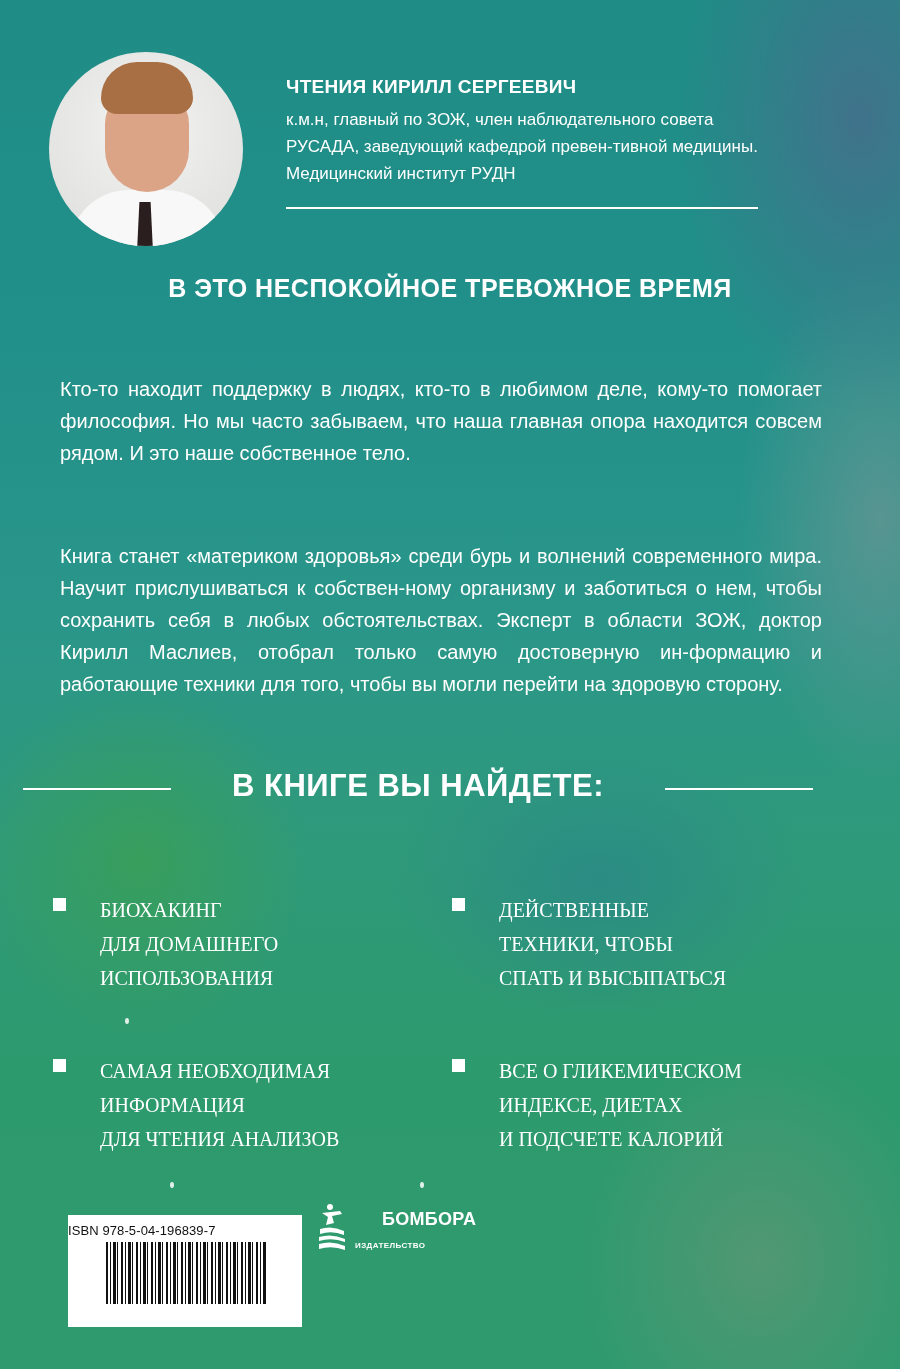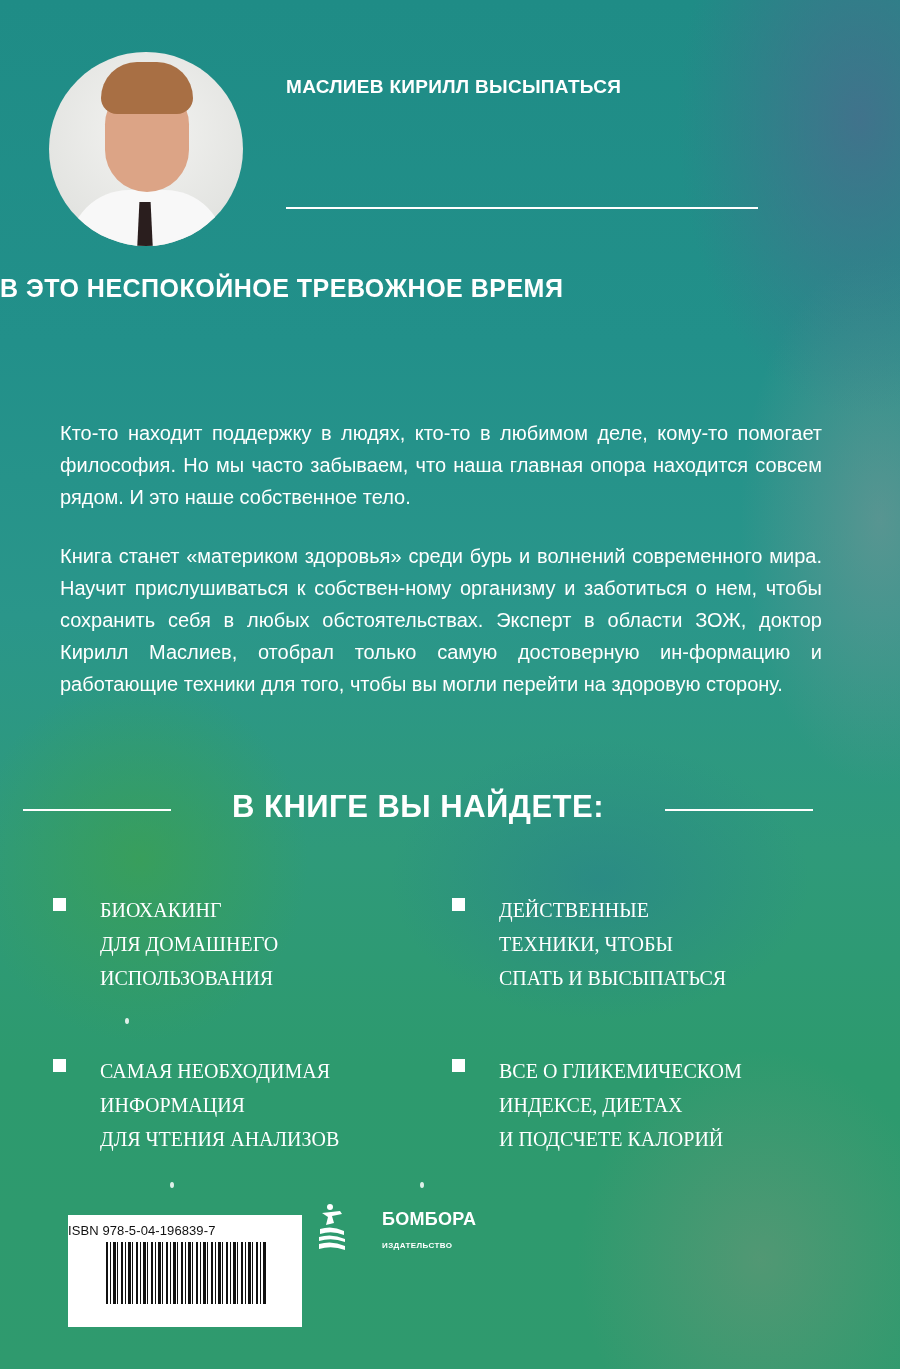--- a/index.html
+++ b/index.html
@@ -44,31 +44,31 @@
     font-weight: bold; font-size: 19px; letter-spacing: 0.3px;
   }
   .author-bio {
     position: absolute; left: 286px; top: 106px; width: 490px;
     font-size: 17px; line-height: 27px;
   }
   .author-rule {
     position: absolute; left: 286px; top: 207px; width: 472px; height: 2px; background: #ffffff;
   }
   .headline {
-    position: absolute; left: 0; top: 268px; width: 900px; 
+    position: absolute; left: 0; top: 268px; width: 900px; text-align: center;
     font-weight: bold; font-size: 25px; line-height: 40px; letter-spacing: 0.5px;
   }
   .para {
     position: absolute; left: 60px; width: 762px;
     font-size: 20px; line-height: 32px; text-align: justify;
   }
-  .para1 { top: 373px; margin-top: 44px; }
+  .para1 { top: 373px; }
   .para2 { top: 529px; margin-top: 11px; }
   .section-title-row {
-    position: absolute; left: 0; top: 789px; width: 900px; height: 40px;
+    position: absolute; left: 0; top: 768px; width: 900px; height: 40px;
   }
   .section-rule-left {
     position: absolute; left: 23px; top: 20px; width: 148px; height: 2px; background: #fff;
   }
   .section-rule-right {
     position: absolute; left: 665px; top: 20px; width: 148px; height: 2px; background: #fff;
   }
   .section-title {
     position: absolute; left: 0; top: 0; width: 836px; text-align: center;
     font-weight: bold; font-size: 31px; letter-spacing: 0.5px;
@@ -111,40 +111,41 @@
   .publisher-logo {
     position: absolute; left: 318px; top: 1203px; width: 150px; height: 60px;
   }
   .publisher-mark {
     position: absolute; left: 0; top: 0; width: 28px; height: 50px;
   }
   .publisher-name {
     position: absolute; left: 36px; top: 6px; font-weight: bold; font-size: 18px; letter-spacing: 0.3px; margin-left: 28px;
   }
   .publisher-sub {
-    position: absolute; left: 37px; top: 38px; font-weight: bold; font-size: 8px; letter-spacing: 0.4px; margin-left: 27px;
+    position: absolute; left: 37px; top: 38px; font-weight: bold; font-size: 8px; letter-spacing: 0.4px;
   }
   .publisher-blurb {
     position: absolute; left: 318px; top: 1276px; width: 420px;
     font-size: 11px; line-height: 16px; opacity: 0.95;
   }
 </style>
 </head>
 <body>
 
 <div class="cover">
 
   <div class="author-photo">
     <div class="shirt"></div>
     <div class="tie"></div>
     <div class="face"></div>
     <div class="hair"></div>
   </div>
 
-  <div class="author-name">МАСЛИЕВ КИРИЛЛ ВЫСЫПАТЬСЯ</div>
+  <div class="author-name">ЧТЕНИЯ КИРИЛЛ СЕРГЕЕВИЧ</div>
+  <div class="author-bio">к.м.н, главный по ЗОЖ, член наблюдательного совета РУСАДА, заведующий кафедрой превен-тивной медицины. Медицинский институт РУДН</div>
   <div class="author-rule"></div>
 
   <div class="headline">
     <div>В ЭТО НЕСПОКОЙНОЕ ТРЕВОЖНОЕ ВРЕМЯ</div>
   </div>
 
   <div class="para para1">Кто-то находит поддержку в людях, кто-то в любимом деле, кому-то помогает философия. Но мы часто забываем, что наша главная опора находится совсем рядом. И это наше собственное тело.</div>
   <div class="para para2">Книга станет «материком здоровья» среди бурь и волнений современного мира. Научит прислушиваться к собствен-ному организму и заботиться о нем, чтобы сохранить себя в любых обстоятельствах. Эксперт в области ЗОЖ, доктор Кирилл Маслиев, отобрал только самую достоверную ин-формацию и работающие техники для того, чтобы вы могли перейти на здоровую сторону.</div>
 
   <div class="section-title-row">

